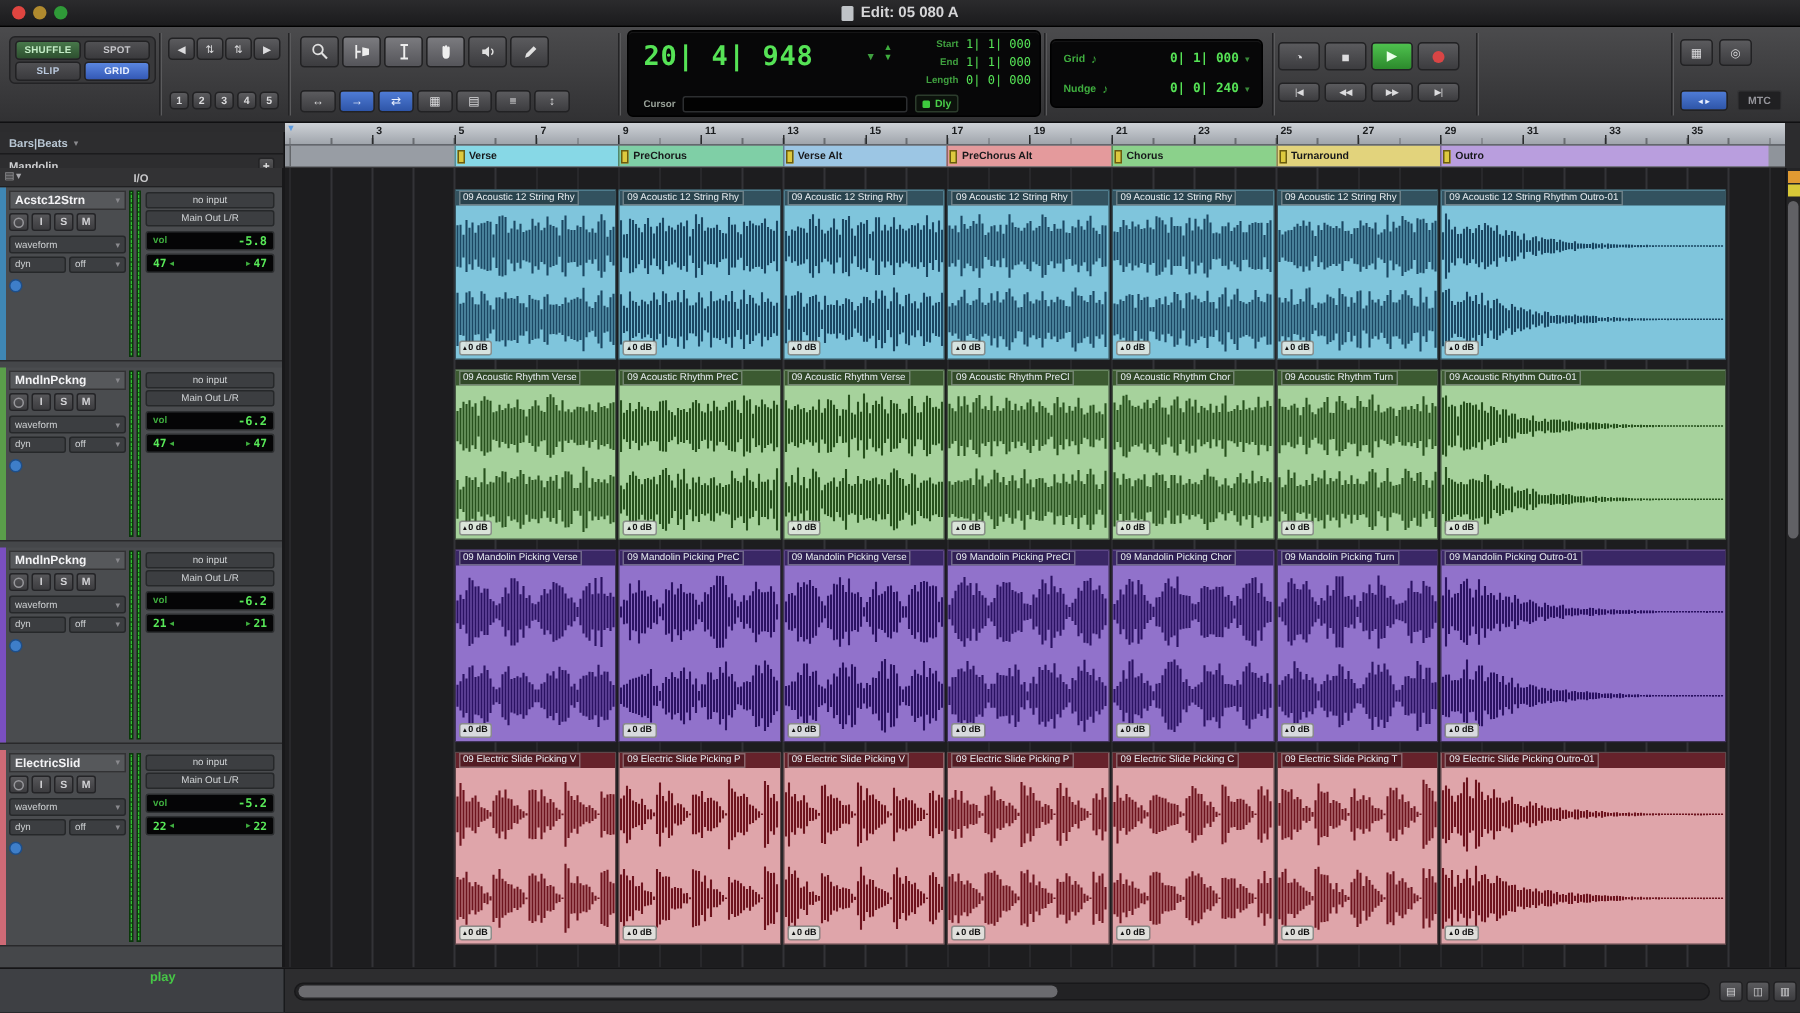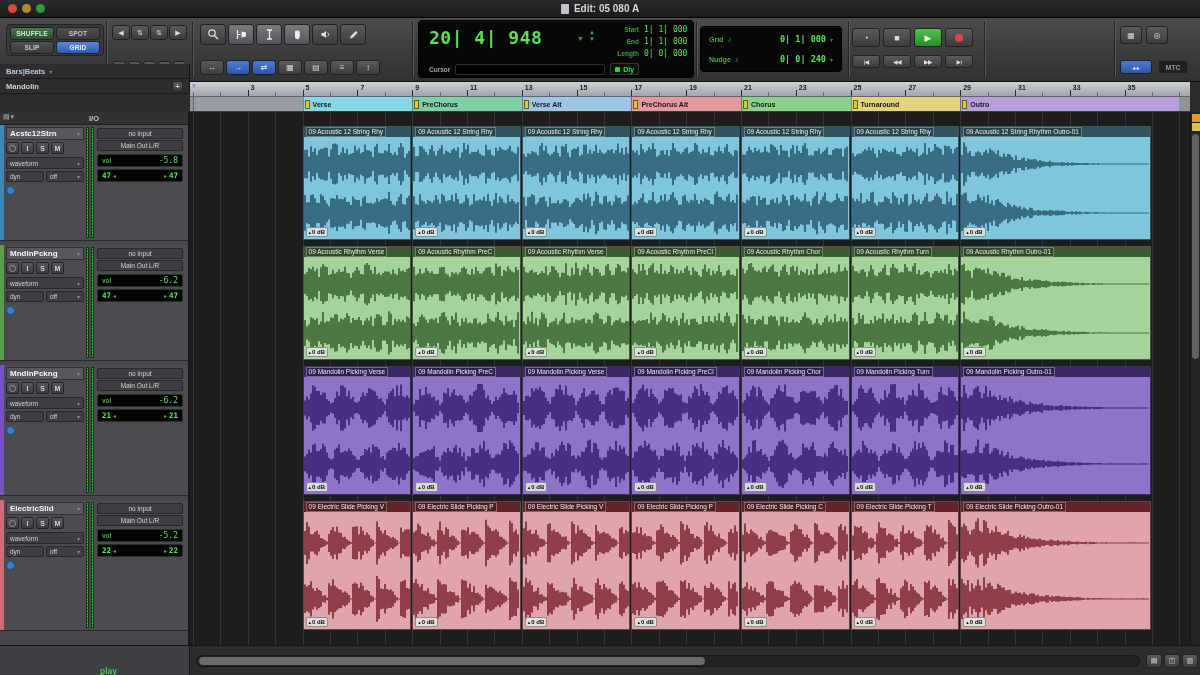--- a/index.html
+++ b/index.html
@@ -55,21 +55,21 @@
 .trbtn.play{background:linear-gradient(#4fc24f,#2c8a2c);color:#eaffea}
 .trbtn.rec span{width:8px;height:8px;border-radius:50%;background:#d94545;display:block}
 .trsm{width:28px;height:13px;top:37px;font-size:6px;letter-spacing:-.5px}
 .trow{position:absolute;left:8px;right:8px;height:15px;display:flex;align-items:center;gap:3px}
 .trow .lab{color:#3fae3f;font-size:6.5px;font-weight:bold}
 .trow .ic{color:#3fae3f;font-size:7px}
 .trow .val{margin-left:auto;color:#56e356;font-size:8px;font-weight:bold}
 .mtcbox{position:absolute;width:30px;height:14px;background:#202022;border:1px solid #343436;border-radius:2px;color:#95959b;font-size:7px;font-weight:bold;display:flex;align-items:center;justify-content:center}
 
 
-.rulerleft{position:absolute;top:64px;left:0;width:190px;height:30px;background:#2d2d2f;border-right:1px solid #131315}
+.rulerleft{position:absolute;top:88px;left:0;width:190px;height:30px;background:#2d2d2f;border-right:1px solid #131315}
 .rlrow{height:15px;border-bottom:1px solid #1b1b1d;display:flex;align-items:center;padding:0 6px;font-size:7.5px;font-weight:bold;color:#b9c7d4;gap:4px}
 .rlrow.mk{color:#cdced0}
 .caret{color:#8a8a8e;font-size:6px}
 .addmark{margin-left:auto;width:11px;height:11px;background:linear-gradient(#565658,#3b3b3d);border:1px solid #242426;border-radius:2px;color:#ddd;font-size:8px;line-height:9px;text-align:center}
 .ruler{position:absolute;top:82px;left:190px;width:1000px;height:30px}
 .barnums{position:relative;height:15px;border-bottom:1px solid #63676d;background-image:repeating-linear-gradient(to right,rgba(30,32,34,.45) 0 1px,transparent 1px 27.4px),linear-gradient(#ced2d7,#a0a5ac);background-size:100% 4px,100% 100%;background-position:3px 100%,0 0;background-repeat:repeat-x,no-repeat;overflow:hidden}
 .bnum{position:absolute;top:2px;font-size:7px;color:#191b1d;font-weight:bold}
 .btick{position:absolute;bottom:0;width:1px;height:6px;background:#2a2c2e}
 .inspt{position:absolute;left:1px;top:1px;font-size:6px;color:#5c9be0}
 .markerrow{position:relative;height:15px;background:#8f949b;border-bottom:1px solid #3a3a3c;overflow:hidden}
@@ -93,42 +93,42 @@
 .dd.of{left:46px;top:46px;width:38px;height:11px}
 .dd.inp{left:97px;top:3px;width:86px;height:11px;justify-content:center}
 .dd.outp{left:97px;top:15px;width:86px;height:11px;justify-content:center}
 .elastic{position:absolute;left:6px;top:61px;width:9px;height:9px;border-radius:50%;background:#3e7ec9;border:1px solid #1e4e88}
 .meter{position:absolute;top:2px;bottom:2px;width:3px;background:repeating-linear-gradient(to top,#2fc22f 0 2px,#146a14 2px 3px);border:1px solid #0a380a}
 .meter.m1{left:86px}.meter.m2{left:91px}
 .lcd{position:absolute;left:97px;width:86px;height:13px;background:#050506;border:1px solid #2c2e30;border-radius:2px;color:#4fd84f;display:flex;align-items:center;gap:2px;padding:0 4px}
 .lcd.vol{top:29px}
 .lcd.pan{top:44px}
 .lcdlab{font-size:6.5px;font-weight:bold;color:#3fae3f}
-.lcdval{margin-left:auto;font-size:8px;font-weight:normal;color:#58e858}
+.lcdval{margin-left:auto;font-size:8px;font-weight:bold;color:#58e858}
 .pv{font-size:7.5px;font-weight:bold;color:#58e858}
 .pa{font-size:6px;color:#3fae3f}
 
 
 .timeline{position:absolute;top:112px;left:190px;width:1000px;height:533px;background-color:#1d1d1f;background-image:repeating-linear-gradient(to right,#333337 0 1px,transparent 1px 27.4px);background-position:3px 0;overflow:hidden}
 .lane{position:absolute;left:0;width:100%}
 .clip{position:absolute;border:1px solid rgba(8,8,10,.6);border-radius:1px;overflow:hidden}
 .cliphead{position:absolute;top:0;left:0;right:0;height:10px;display:flex;align-items:center;padding:0 2px}
 .clipname{font-size:6.5px;line-height:8px;color:#e8edf1;white-space:nowrap;overflow:hidden;border:1px solid rgba(235,240,244,.35);background:rgba(0,0,0,.18);padding:0 2px}
 .clipbody{position:absolute;top:10px;left:0;right:0;bottom:0}
 .clipbody svg{display:block}
 .gain{position:absolute;left:2px;bottom:2px;background:rgba(224,229,224,.9);border:1px solid rgba(40,40,40,.45);border-radius:2px;color:#0f0f0f;font-size:6px;font-weight:bold;display:flex;align-items:center;gap:1px;padding:0 2px;line-height:8px}
 .gicon{font-size:5px}
 
 
 .vscroll{position:absolute;top:112px;left:1190px;width:10px;height:533px;background:#242426;border-left:1px solid #121214}
 .vthumb{position:absolute;left:1px;top:22px;width:7px;height:225px;background:#616165;border-radius:4px}
 .flag1{position:absolute;left:1px;top:2px;width:8px;height:8px;background:#e09a32}
 .flag2{position:absolute;left:1px;top:11px;width:8px;height:8px;background:#d8c838}
 .statusbar{position:absolute;left:0;top:645px;width:1200px;height:30px;background:#2d2d2f;border-top:1px solid #151517}
-.sbleft{position:absolute;left:0;top:0;width:190px;height:30px;background:#3e4044;border-right:1px solid #191a1c;display:flex;align-items:flex-end}
+.sbleft{position:absolute;left:0;top:0;width:190px;height:30px;background:#3e4044;border-right:1px solid #191a1c;display:flex;align-items:flex-start}
 .playlbl{color:#46c846;font-size:8.5px;font-weight:bold;margin-left:100px}
 .hscroll{position:absolute;left:196px;top:9px;width:944px;height:12px;background:#222224;border:1px solid #18181a;border-radius:6px}
 .hthumb{position:absolute;left:2px;top:1px;width:506px;height:8px;background:#6b6b6f;border-radius:4px}
 .sbbtn{position:absolute;top:8px;width:16px;height:14px;font-size:7px}
 </style>
 </head>
 <body>
 
 <div class="app">
 

